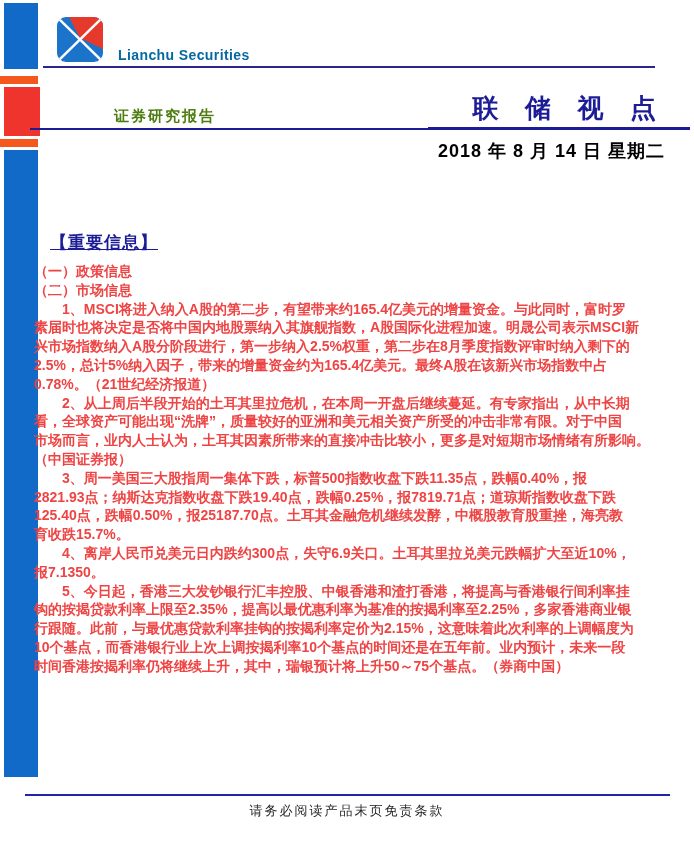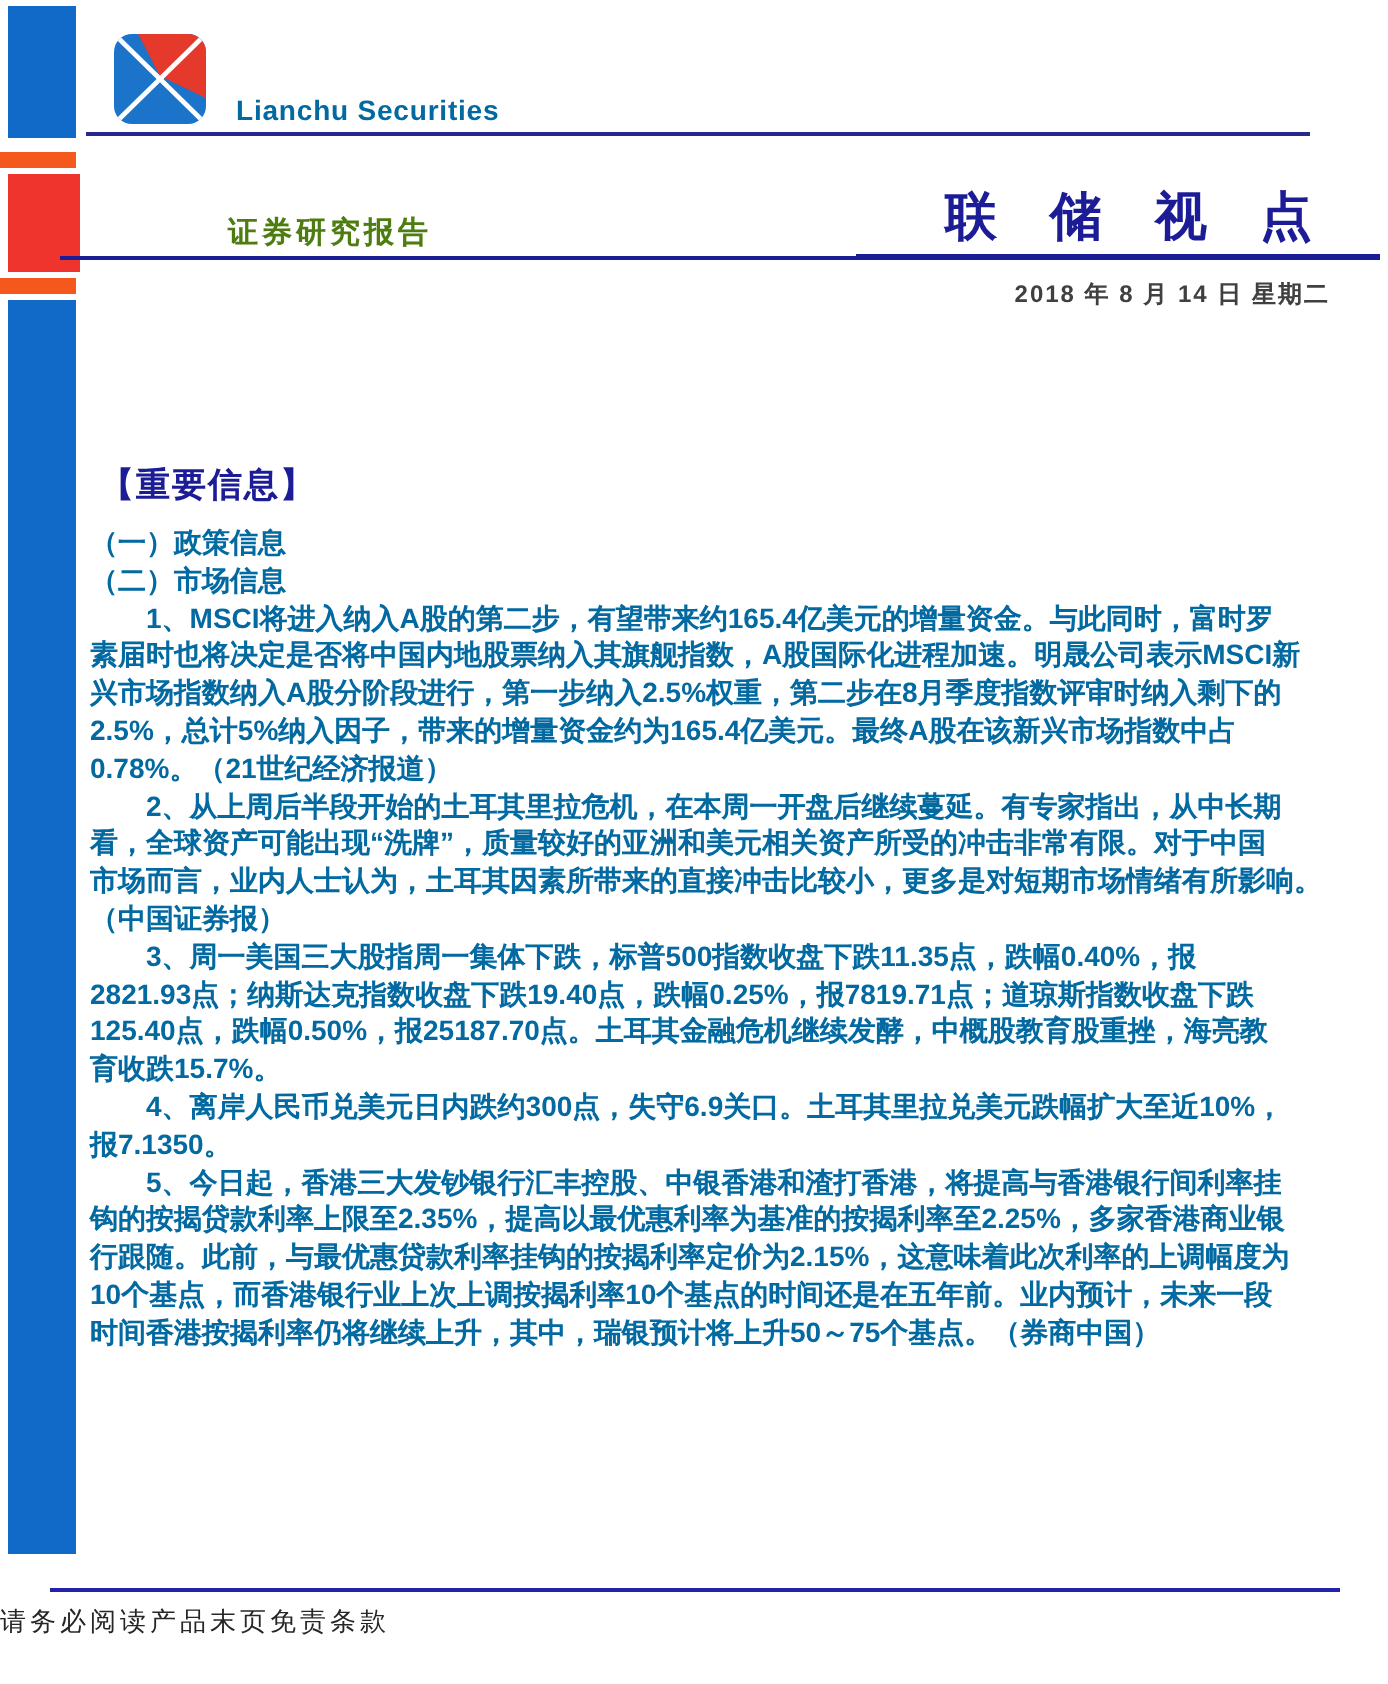--- a/index.html
+++ b/index.html
@@ -39,42 +39,42 @@
   .masthead-title {
     position:absolute; right:28px; top:91px;
     font-family:"Liberation Serif","DejaVu Serif",serif;
     font-size:26px; font-weight:bold; color:#1c1c96; letter-spacing:10px;
     white-space:nowrap;
   }
   .head-rule  { position:absolute; left:30px;  top:128px; width:660px; height:2px;  background:#1c1c96; }
   .head-rule2 { position:absolute; left:428px; top:127px; width:262px; height:3px;  background:#1c1c96; }
   .report-date {
     position:absolute; right:29px; top:139px;
-    font-size:12px; font-weight:bold; color:#404040; letter-spacing:1px;
+    font-size:18px; font-weight:bold; color:#000000; letter-spacing:1px;
   }
 
   
   .section-heading {
     position:absolute; left:50px; top:231px;
-    font-size:17px; font-weight:bold; color:#1c1c96; letter-spacing:1px;
+    font-size:17px; font-weight:bold; color:#1c1c96; letter-spacing:1px;text-decoration:underline;
   }
   .body-text {
-    position:absolute; left:45px; top:262px; width:634px;
-    font-size:14px; font-weight:bold; color:#0369a1; line-height:18.8px;
+    position:absolute; left:34px; top:262px; width:634px;
+    font-size:14px; font-weight:bold; color:#ef4444; line-height:18.8px;
   }
   .sec-title { font-weight:bold; }
   .sec-body  { white-space:pre-wrap; }
 
   
   .footer-rule {
     position:absolute; left:25px; top:794px; width:645px; height:2px; background:#2222aa;
   }
   .footer-disclaimer {
     position:absolute; left:0; top:802px; width:100%;
-    text-align:left; font-family:"Liberation Serif","DejaVu Serif",serif;
+    text-align:center; font-family:"Liberation Serif","DejaVu Serif",serif;
     font-size:13px; color:#262626; letter-spacing:2px;
   }
 </style>
 </head>
 <body>
 
 <div class="page">
 
   <div class="bar bar-blue-top"></div>
   <div class="bar bar-orange-1"></div>

